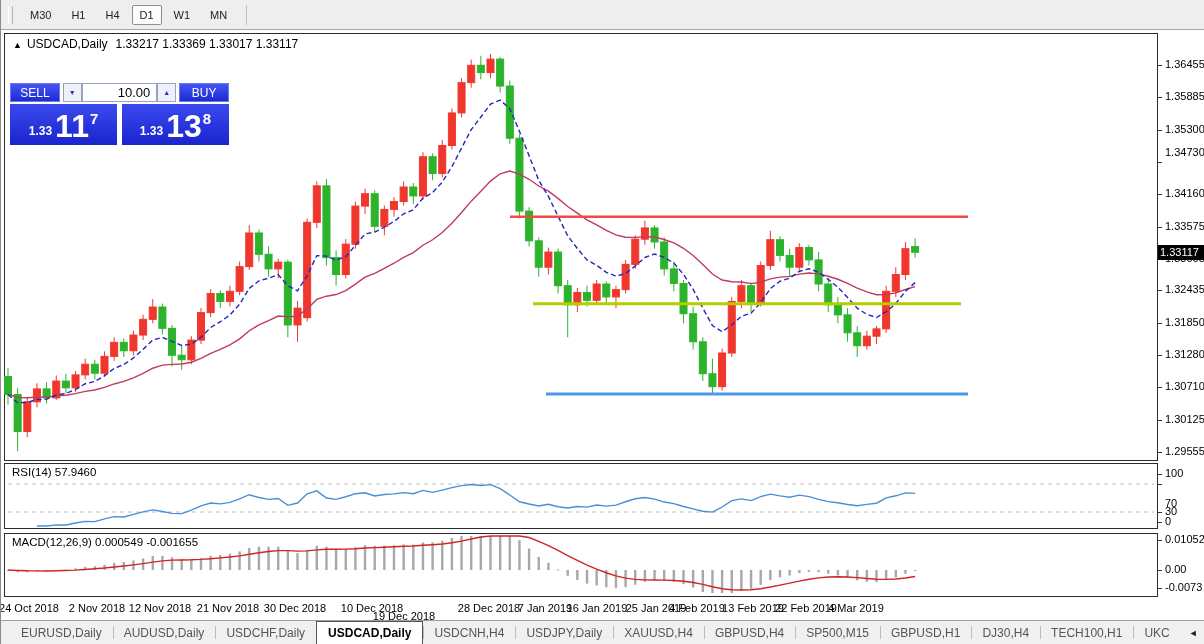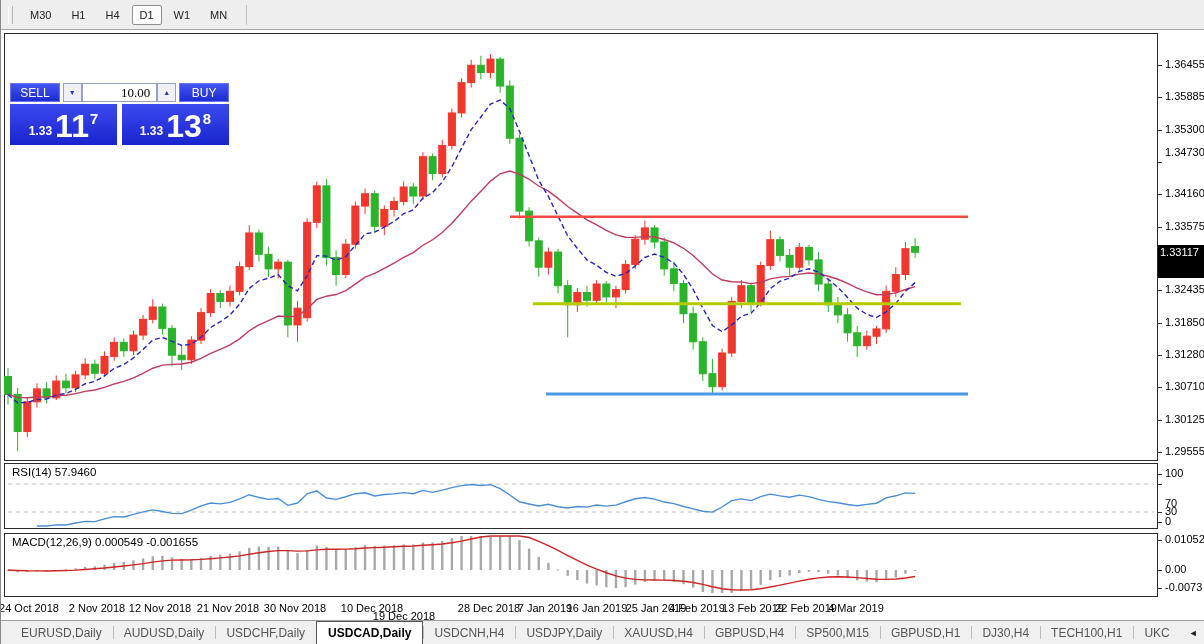--- a/index.html
+++ b/index.html
@@ -28,21 +28,21 @@
   #pane-main{left:4px;top:3px;width:1154px;height:428px;}
   #pane-rsi{left:4px;top:433px;width:1154px;height:66px;}
   #pane-macd{left:4px;top:503px;width:1154px;height:64px;}
   #date-axis{position:absolute;left:4px;top:569px;width:1154px;height:20px;}
   #axis-col{position:absolute;left:1158px;top:0;width:46px;height:590px;}
   .pane svg{position:absolute;left:0;top:0;}
   .date-label{position:absolute;top:3px;transform:translateX(-50%);font-size:11px;color:#000;white-space:nowrap;}
   .axis-label{position:absolute;left:7px;font-size:11px;color:#000;white-space:nowrap;line-height:13px;}
   .axis-tick{position:absolute;left:0;width:4px;height:1px;background:#333;}
   #price-badge{
-    position:absolute;left:0;width:46px;height:33px;background:#000;color:#fff;
+    position:absolute;left:0;width:46px;height:15px;background:#000;color:#fff;
     font-size:11px;line-height:15px;padding-left:2px;box-sizing:border-box;z-index:5;
   }
   .pane-label{position:absolute;left:8px;top:3px;font-size:11.5px;color:#000;z-index:4;white-space:nowrap;}
   
   #chart-title{position:absolute;left:13px;top:7px;font-size:12px;color:#000;z-index:6;}
   #chart-title .arr{font-size:9px;margin-right:5px;}
   #chart-title .ohlc{margin-left:8px;}
   
   #trade-panel{position:absolute;left:10px;top:21px;width:219px;z-index:6;margin-top:32px;}
   #tp-row1{display:flex;height:19px;}
@@ -50,21 +50,21 @@
     width:53px;height:19px;box-sizing:border-box;color:#fff;font-size:12px;
     background:linear-gradient(180deg,#4355f2,#1d2ad2);border:1px solid #6a76f6;
     display:flex;align-items:center;justify-content:center;cursor:pointer;
   }
   .spinbtn{
     width:20px;height:19px;box-sizing:border-box;background:#f0f0f8;border:1px solid #9aa0c0;
     color:#2233cc;font-size:7px;display:flex;align-items:center;justify-content:center;cursor:pointer;
   }
   #tp-vol{
     width:80px;height:19px;box-sizing:border-box;background:#fff;border:1px solid #9aa0c0;
-    font-size:13px;color:#000;display:flex;align-items:center;justify-content:flex-end;padding-right:6px;font-family:Liberation Serif, serif;
+    font-size:13px;color:#000;display:flex;align-items:center;justify-content:flex-end;padding-right:6px;
   }
   #tp-sell-btn{margin-right:3px;}
   #tp-buy-btn{margin-left:3px;}
   #tp-row2{display:flex;margin-top:2px;}
   .pricebox{
     width:107px;height:41px;background:linear-gradient(180deg,#3a4aee,#1a24cd);
     color:#fff;display:flex;align-items:flex-end;justify-content:center;cursor:pointer;
   }
   .pricebox .pfx{font-size:12px;font-weight:bold;margin:0 3px 7px 0;}
   .pricebox .big{font-size:32px;font-weight:bold;line-height:34px;margin-bottom:2px;}
@@ -411,21 +411,21 @@
         <rect x="909.9" y="37" width="2.4" height="1" fill="#a8a8a8"></rect>
         <polyline points="4,37 13.649999999999999,37.442256410256356 23.3,37.782373467747746 32.95,37.88473921401302 42.6,37.93791803842029 52.25,37.7543163853101 61.900000000000006,37.510621034920966 71.55,37.0867515654944 81.2,36.44465842312427 90.85000000000001,35.807925904781314 100.5,35.009623229457375 110.15,33.98891495899551 119.80000000000001,32.98969007679268 129.45,31.877827961507528 139.1,30.577703194581247 148.75,29.09495264359425 158.4,27.848113703803627 168.05,27.157000974817365 177.70000000000002,26.926476963239637 187.35,26.785155168392265 197,26.40209173414653 206.65,25.683915858690504 216.3,24.912949573989852 225.95000000000002,24.05624405836465 235.60000000000002,22.9253726038148 245.25,21.31196904133683 254.89999999999998,19.77108965712747 264.55,18.569932860276776 274.2,17.606269818391187 283.85,17.63667803066035 293.5,18.1316640844787 303.15000000000003,17.90966452713754 312.8,16.85786504323862 322.45,16.244717509842346 332.1,16.186981855982125 341.75,16.16598513102272 351.40000000000003,15.760943152481122 361.05,15.03741132235863 370.7,14.590891712374386 380.35,14.191454540806841 390,13.800640209056564 399.65000000000003,13.314371450801357 409.3,12.954962732888504 418.95,12.279651904145425 428.6,11.699108976664238 438.25,10.931020866738297 447.90000000000003,9.756414421745188 457.55,8.088832459190069 467.20000000000005,6.057848298002444 476.85,4.063192758547849 486.5,3 496.15000000000003,3 505.8,3 515.45,3 525.1,4.500142558655575 534.75,8.395036167564395 544.4,12.676841655242928 554.0500000000001,17.43418537378146 563.7,22.512622932972548 573.35,27.411696661702365 583,32.05719672479256 592.65,36.11717779933177 602.3000000000001,39.75346778699863 611.95,42.84018925866957 621.6,45.10579135710755 631.25,46.41795193472444 640.9,46.908245701069006 650.5500000000001,47.00264573424692 660.2,47.14280161216973 669.85,47.45539389009359 679.5,48.197695555408735 689.15,49.479938981806484 698.8000000000001,51.38689453699908 708.45,53.70677080583764 718.1,55.7237166388096 727.75,56.785906139791834 737.4,56.961271125766515 747.0500000000001,56.7271286304187 756.7,55.7613703889713 766.35,54.03667594008685 776,52.07550021334267 785.65,50.17526850959639 795.3000000000001,48.148289608131705 804.95,46.27013519841173 814.6,44.850725293432184 824.25,44.023293602298175 833.9,43.714885601423696 843.5500000000001,43.94708161932998 853.2,44.6442315178825 862.85,45.46492247168993 872.5,46.213620207915376 882.15,46.40798904846868 891.8000000000001,46.02225778944117 901.45,44.96434882963528 911.1,43.564652267622776" fill="none" stroke="#cf2525" stroke-width="1.4"></polyline>
       </svg>
     <div class="pane-label">MACD(12,26,9) 0.000549 -0.001655</div>
   </div>
   <div id="date-axis">
       <span class="date-label" style="left: 25px;">24 Oct 2018</span>
       <span class="date-label" style="left: 93px;">2 Nov 2018</span>
       <span class="date-label" style="left: 156px;">12 Nov 2018</span>
       <span class="date-label" style="left: 224px;">21 Nov 2018</span>
-      <span class="date-label" style="left: 291px;">30 Nov 2018</span>
+      <span class="date-label" style="left: 291px;">30 Dec 2018</span>
       <span class="date-label" style="left: 368px;">10 Dec 2018</span>
       <span class="date-label" style="left: 400px; margin-top: 8px;">19 Dec 2018</span>
       <span class="date-label" style="left: 485px;">28 Dec 2018</span>
       <span class="date-label" style="left: 541px;">7 Jan 2019</span>
       <span class="date-label" style="left: 593px;">16 Jan 2019</span>
       <span class="date-label" style="left: 652px;">25 Jan 2019</span>
       <span class="date-label" style="left: 693px;">4 Feb 2019</span>
       <span class="date-label" style="left: 749px;">13 Feb 2019</span>
       <span class="date-label" style="left: 802px;">22 Feb 2019</span>
       <span class="date-label" style="left: 852px;">4 Mar 2019</span>
@@ -467,20 +467,23 @@
       <div class="axis-label" style="top: 485px;">0</div>
       <div class="axis-tick" style="top: 510px;"></div>
       <div class="axis-label" style="top: 503px;">0.010525</div>
       <div class="axis-tick" style="top: 540px;"></div>
       <div class="axis-label" style="top: 533px;">0.00</div>
       <div class="axis-tick" style="top: 558px;"></div>
       <div class="axis-label" style="top: 551px;">-0.0073</div>
       <div id="price-badge" style="top: 214.718px;">1.33117</div>
     </div>
 
+  <div id="chart-title">
+    <span class="arr">▲</span><span>USDCAD,Daily</span><span class="ohlc">1.33217 1.33369 1.33017 1.33117</span>
+  </div>
 
   <div id="trade-panel">
     <div id="tp-row1">
       <div class="tradebtn" id="tp-sell-btn">SELL</div>
       <div class="spinbtn">▼</div>
       <div id="tp-vol">10.00</div>
       <div class="spinbtn">▲</div>
       <div class="tradebtn" id="tp-buy-btn">BUY</div>
     </div>
     <div id="tp-row2">

